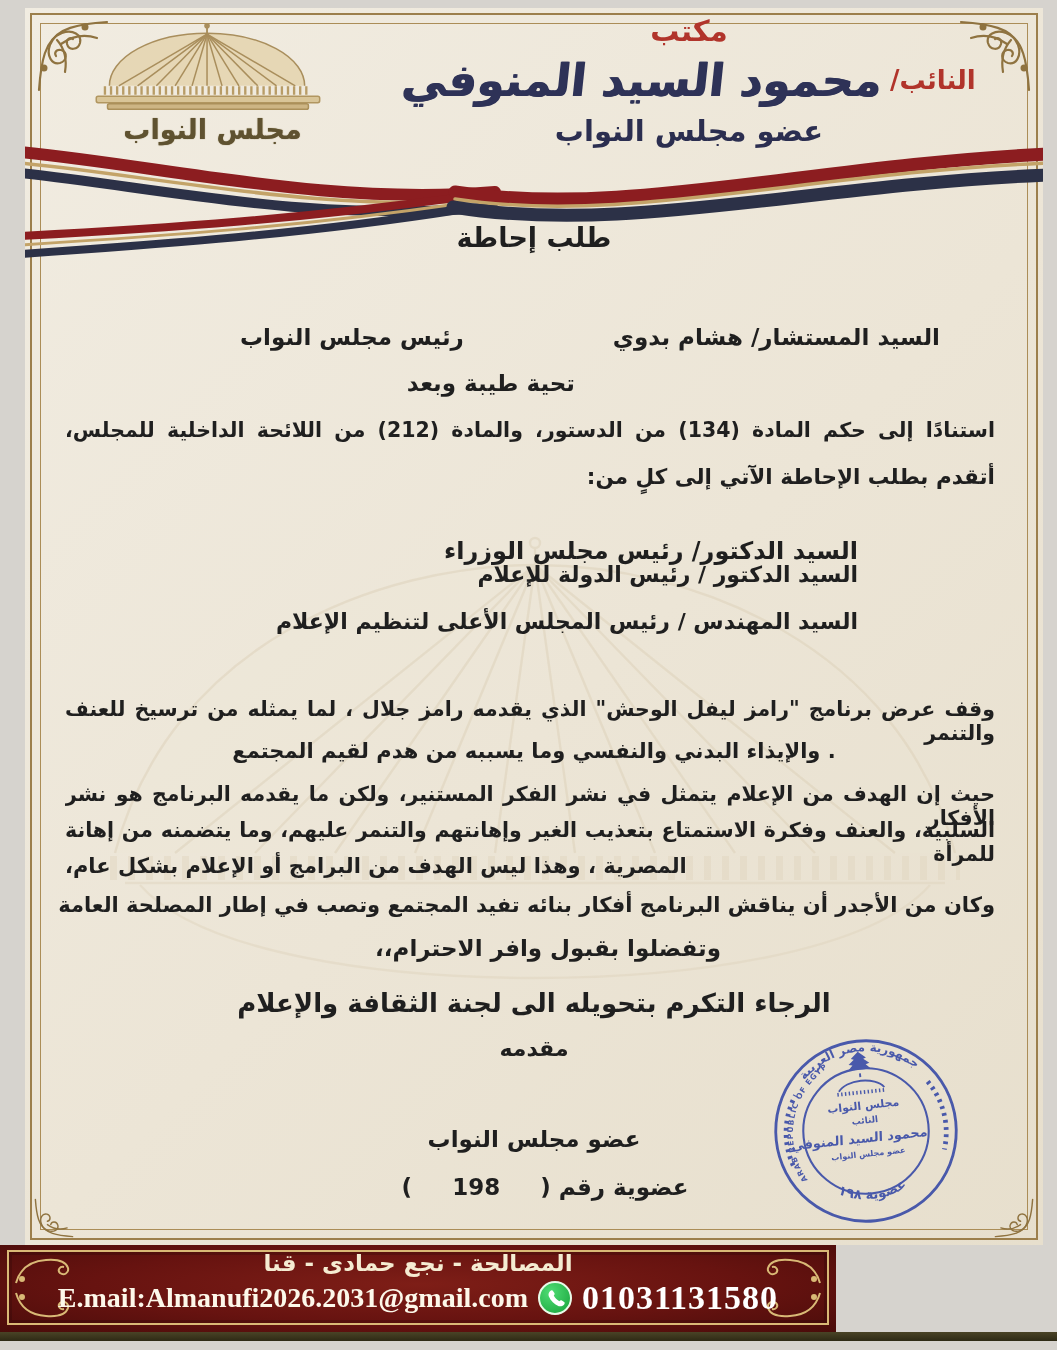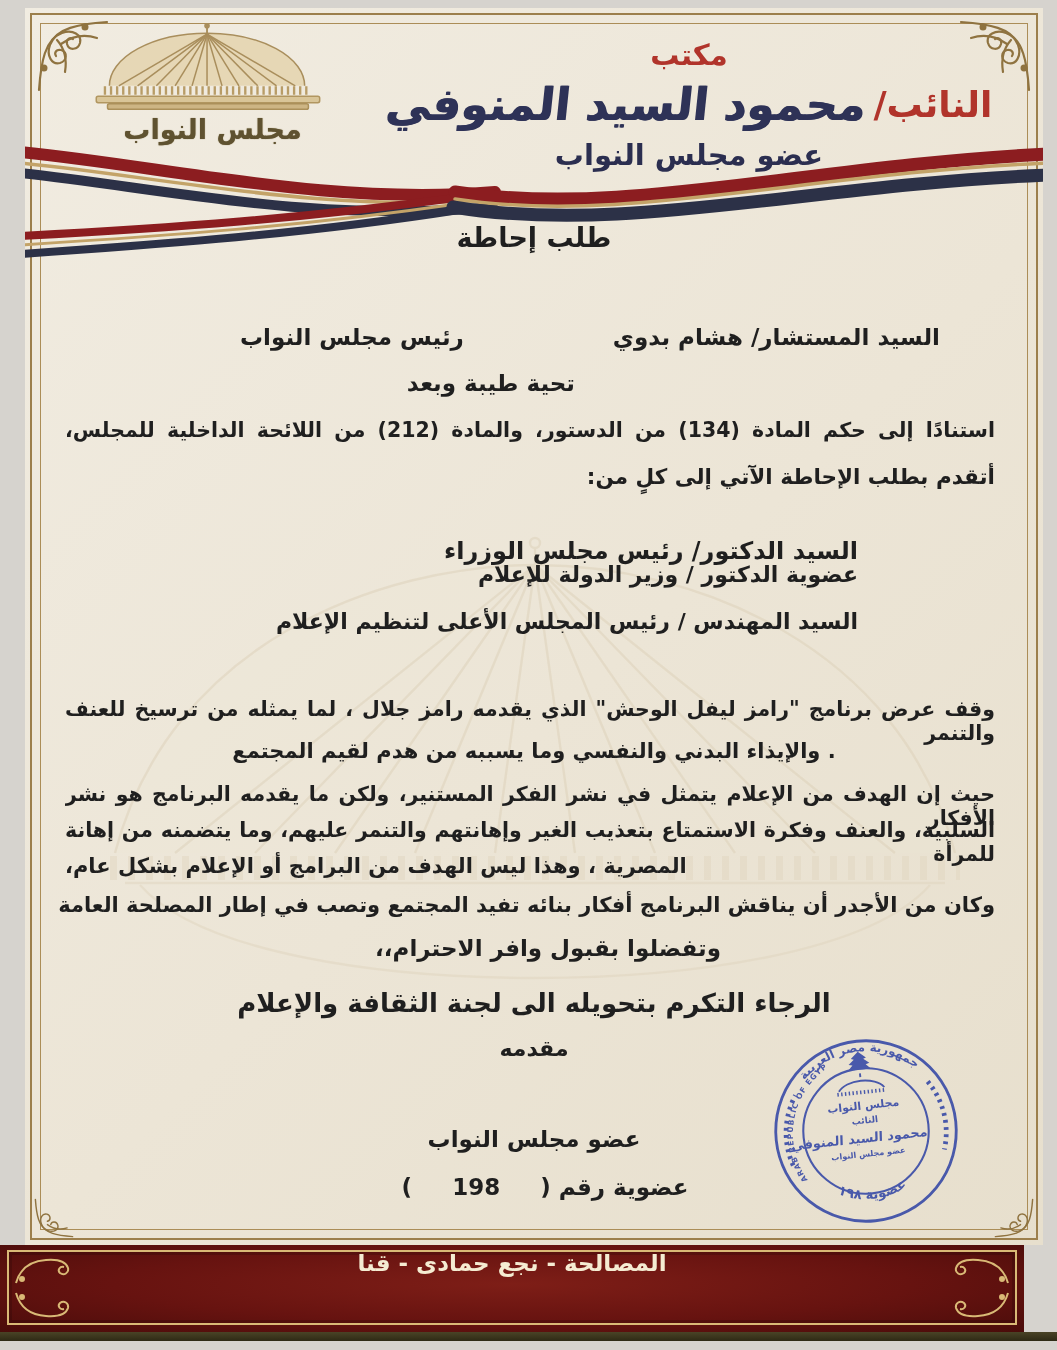--- a/index.html
+++ b/index.html
@@ -15,42 +15,42 @@
   .corner.tl{left:6px;top:6px;}
   .corner.tr{right:6px;top:6px;transform:scaleX(-1);}
   .corner.bl{left:6px;bottom:4px;width:46px;height:46px;transform:scaleY(-1);}
   .corner.br{right:6px;bottom:4px;width:46px;height:46px;transform:scale(-1,-1);}
 
   .dome-logo{position:absolute;left:60px;top:14px;width:245px;height:92px;direction:ltr;}
   .logo-caption{position:absolute;left:95px;top:106px;width:185px;text-align:center;
       font-weight:bold;font-size:27px;color:#5f5230;text-shadow:0 0 1px #7a6a40;}
 
   .hdr-right{position:absolute;right:50px;top:6px;left:360px;text-align:center;}
-  .office-label{font-size:29px;font-weight:bold;color:#b1342b;letter-spacing:2px;margin-top:24px;}
+  .office-label{font-size:29px;font-weight:bold;color:#b1342b;letter-spacing:2px;}
   .name-row{display:flex;direction:rtl;justify-content:center;align-items:center;gap:8px;margin-top:0px;height:64px;}
-  .mp-prefix{font-size:36px;font-weight:bold;color:#b1342b;}
+  .mp-prefix{font-size:26px;font-weight:bold;color:#b1342b;}
   .mp-name{font-size:45px;font-weight:bold;color:#2e3257;transform:skewX(-6deg);
       text-shadow:1px 0 0 #2e3257;}
   .member-line{font-size:29px;font-weight:bold;color:#2b2e50;letter-spacing:1px;margin-top:2px;}
 
   .flag{position:absolute;left:0;top:132px;width:1018px;height:118px;direction:ltr;}
 
   .tl-line{position:absolute;direction:rtl;font-weight:bold;color:#1f1f1f;white-space:nowrap;}
   .al-r{text-align:right;}
   .al-c{text-align:center;}
   .al-l{text-align:left;direction:rtl;}
   .al-j{text-align:justify;text-align-last:justify;white-space:normal;overflow:hidden;}
   .addr-row{position:absolute;left:40px;right:48px;top:316px;display:flex;direction:rtl;
       justify-content:space-between;padding-right:55px;padding-left:175px;
       font-weight:bold;font-size:23px;color:#1f1f1f;}
 
   .stamp{position:absolute;left:746px;top:1028px;width:190px;height:190px;
       transform:rotate(-6deg);opacity:.88;direction:ltr;}
 
-  .banner{position:absolute;left:0;top:1245px;width:1024px;height:87px;
+  .banner{position:absolute;left:0;top:1245px;width:836px;height:87px;
       background:radial-gradient(ellipse at 50% 45%,#7e1e17 0%,#671310 55%,#4a0c0a 100%);}
   .banner-inner{position:absolute;left:7px;right:7px;top:5px;bottom:7px;
       border:2px solid #d9b976;box-shadow:inset 0 0 0 3px rgba(0,0,0,.15);}
   .banner-l1{position:absolute;left:0;right:0;top:5px;text-align:center;font-weight:bold;
       font-size:23px;color:#f5ecd2;direction:rtl;letter-spacing:1px;}
   .banner-l2{position:absolute;left:0;right:0;top:34px;display:flex;direction:ltr;
       justify-content:center;align-items:center;gap:10px;}
   .banner-email{font-family:"Liberation Serif","DejaVu Serif",serif;font-weight:bold;
       font-size:28px;color:#fdf8ea;}
   .banner-phone{font-family:"Liberation Serif","DejaVu Serif",serif;font-weight:bold;
@@ -184,21 +184,21 @@
       <span>رئيس مجلس النواب</span>
     </div>
 
     <div class="tl-line" style="right:468px;top:362px;font-size:23px;">تحية طيبة وبعد</div>
 
     <div class="tl-line al-j" style="left:40px;right:48px;top:410px;font-size:20.5px;">استنادًا إلى حكم المادة (134) من الدستور، والمادة (212) من اللائحة الداخلية للمجلس،</div>
 
     <div class="tl-line al-r" style="right:48px;top:456px;font-size:21.5px;">أتقدم بطلب الإحاطة الآتي إلى كلٍ من:</div>
 
     <div class="tl-line al-r" style="right:185px;top:529px;font-size:24px;">السيد الدكتور/ رئيس مجلس الوزراء</div>
-    <div class="tl-line al-r" style="right:185px;top:554px;font-size:22px;">عضوية الدكتور /   وزير الدولة للإعلام</div>
+    <div class="tl-line al-r" style="right:185px;top:554px;font-size:22px;">السيد الدكتور /   رئيس الدولة للإعلام</div>
     <div class="tl-line al-r" style="right:185px;top:601px;font-size:22px;">السيد المهندس /  رئيس المجلس الأعلى لتنظيم الإعلام</div>
 
 
     <div class="tl-line al-j" style="left:40px;right:48px;top:689px;font-size:20.5px;">وقف عرض برنامج "رامز ليفل الوحش" الذي يقدمه رامز جلال ، لما يمثله من ترسيخ للعنف والتنمر</div>
     <div class="tl-line al-c" style="left:0;right:0;top:731px;font-size:21px;">. والإيذاء البدني والنفسي وما يسببه من هدم لقيم المجتمع</div>
 
     <div class="tl-line al-j" style="left:40px;right:48px;top:810px;font-size:20.5px;">السلبية، والعنف وفكرة الاستمتاع بتعذيب الغير وإهانتهم والتنمر عليهم، وما يتضمنه من إهانة للمرأة</div>
     <div class="tl-line al-j" style="left:40px;right:48px;top:774px;font-size:20.5px;">حيث إن الهدف من الإعلام يتمثل في نشر الفكر المستنير، ولكن ما يقدمه البرنامج هو نشر الأفكار</div>
     <div class="tl-line al-l" style="left:40px;top:846px;font-size:21px;">المصرية ، وهذا ليس الهدف من البرامج أو الإعلام بشكل عام،</div>
 
@@ -257,15 +257,24 @@
     </svg>
     <svg class="banner-flor bf-bl" viewBox="0 0 60 34" fill="none" stroke="#d9b976" stroke-width="2">
       <path d="M 4,30 C 8,16 18,8 34,7 C 46,6 54,9 56,15 C 57,20 52,23 48,20 C 45,17 48,13 52,14"></path>
       <circle cx="10" cy="26" r="2" fill="#d9b976"></circle>
     </svg>
     <svg class="banner-flor bf-br" viewBox="0 0 60 34" fill="none" stroke="#d9b976" stroke-width="2">
       <path d="M 4,30 C 8,16 18,8 34,7 C 46,6 54,9 56,15 C 57,20 52,23 48,20 C 45,17 48,13 52,14"></path>
       <circle cx="10" cy="26" r="2" fill="#d9b976"></circle>
     </svg>
     <div class="banner-l1">المصالحة - نجع حمادى - قنا</div>
+    <div class="banner-l2">
+      <span class="banner-email">E.mail:Almanufi2026.2031@gmail.com</span>
+      <span class="wa-icon">
+        <svg width="20" height="20" viewBox="0 0 32 32">
+          <path d="M8,5 c2,-2 4,-2 5,0 l2,3 c1,2 0,3 -1,4 c2,4 5,7 9,9 c1,-1 2,-2 4,-1 l3,2 c2,1 2,3 0,5 c-2,2 -5,3 -8,2 c-7,-3 -13,-9 -16,-16 c-1,-3 0,-6 2,-8 z" fill="#ffffff"></path>
+        </svg>
+      </span>
+      <span class="banner-phone">01031131580</span>
+    </div>
   </div>
   <div class="dark-strip"></div>
 </div>
 
 </body></html>

